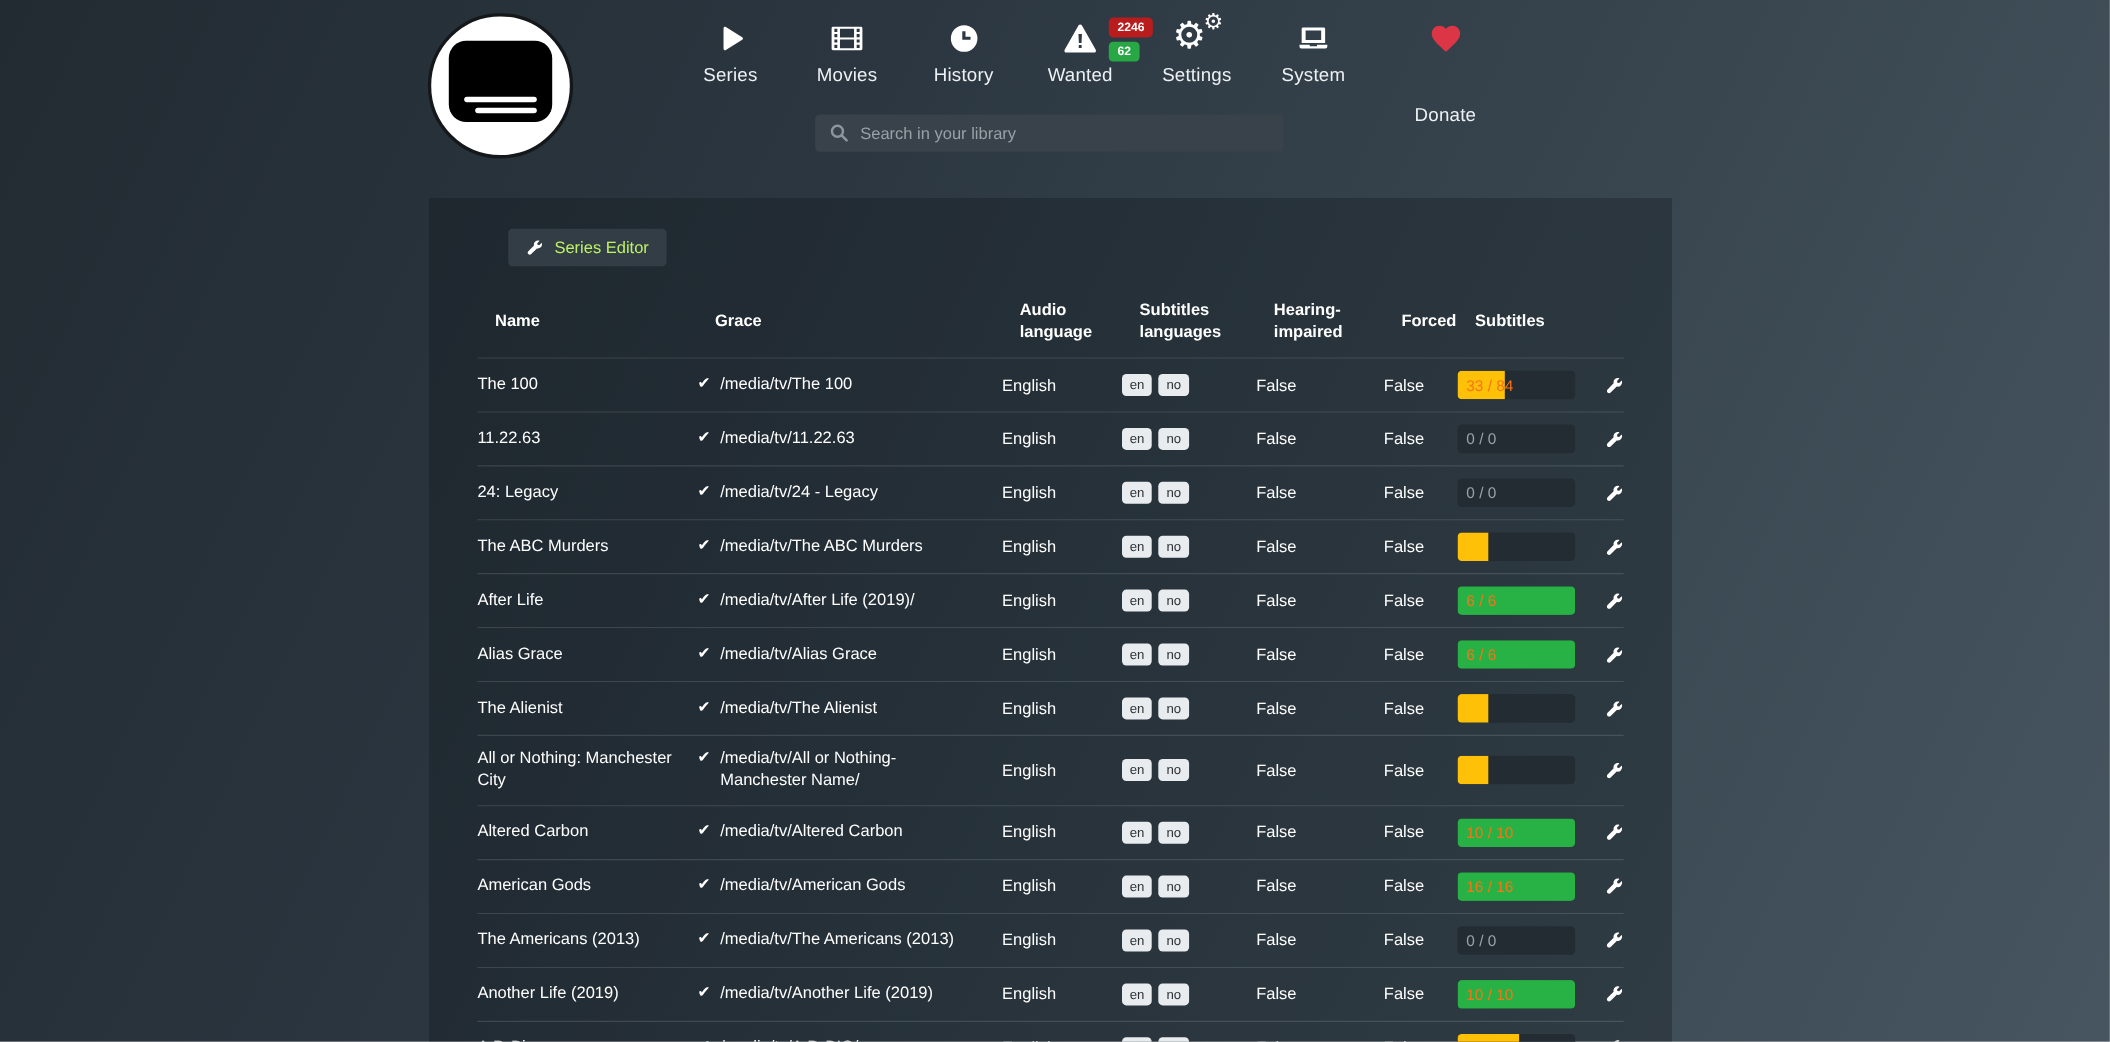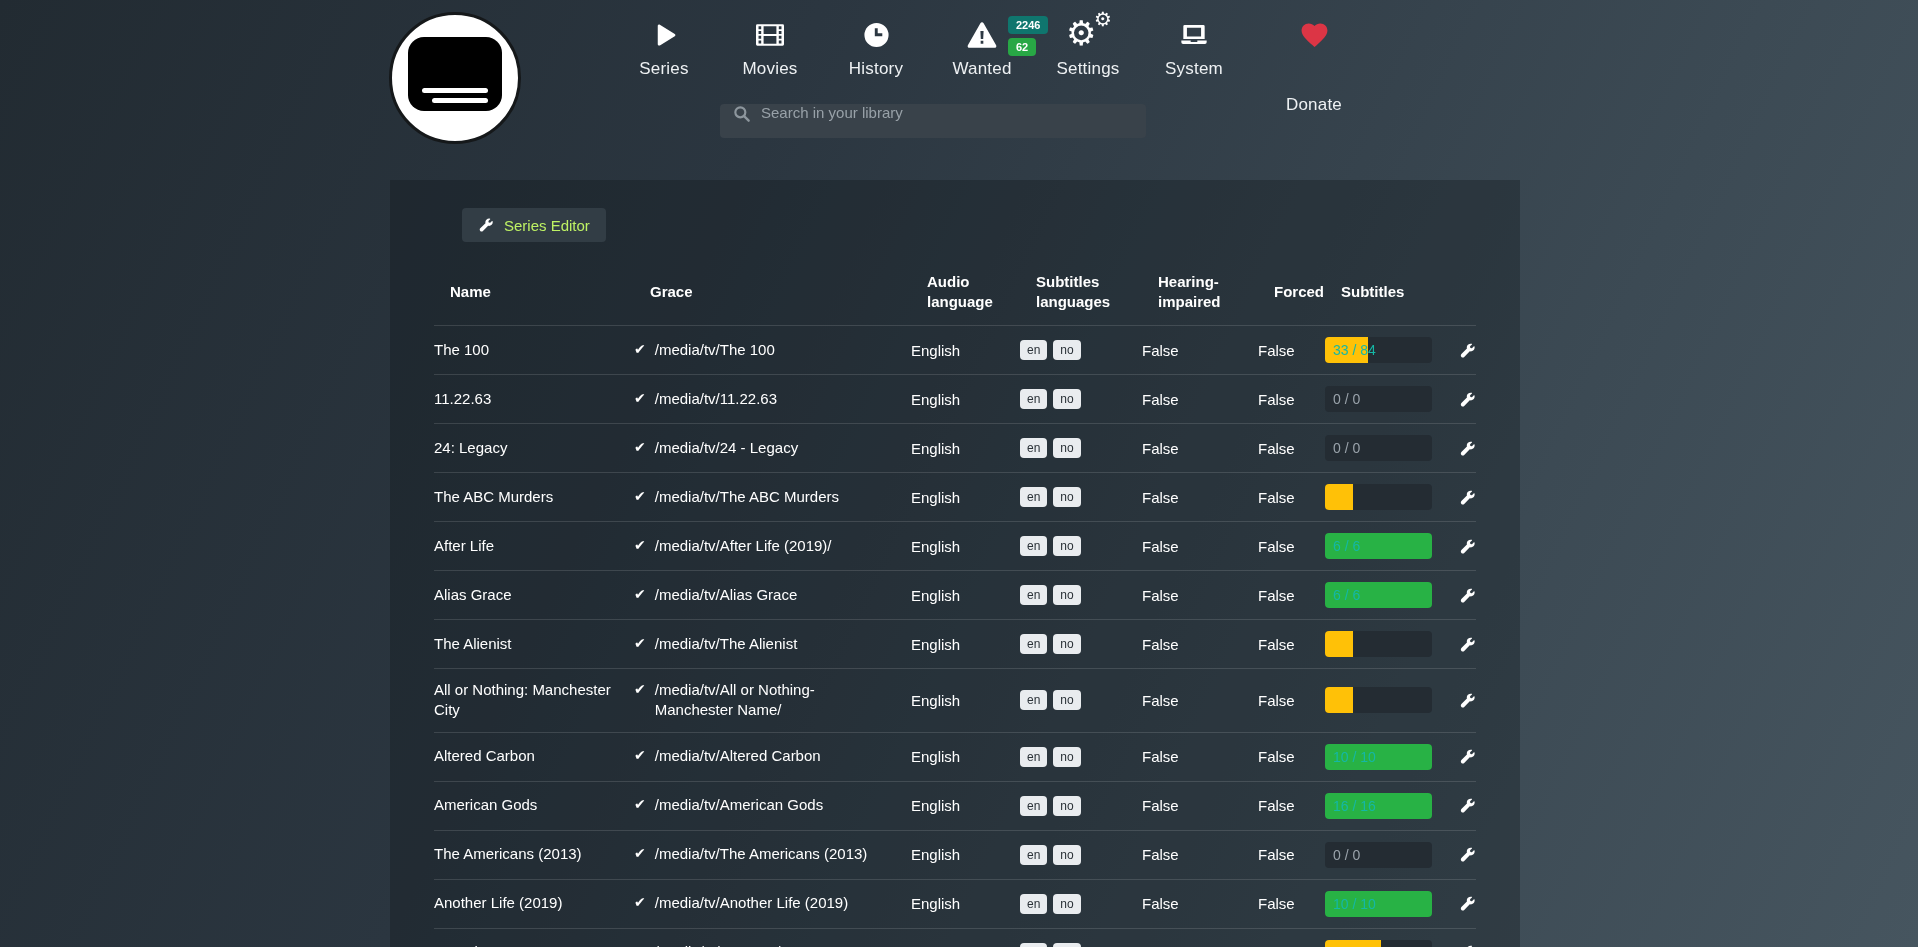--- a/index.html
+++ b/index.html
@@ -25,29 +25,29 @@
   .nav-item { position:relative; width:106px; display:flex; flex-direction:column;
               align-items:center; cursor:pointer; }
   .nav-item.donate { margin-left:14px;gap:36px; }
   .nav-icon { height:42px; display:flex; align-items:center; justify-content:center; }
   .nav-icon svg { fill:#fff; }
   .nav-label { font-size:17px; color:#eef1f3; margin-top:3px; letter-spacing:.2px; }
   .nav-badges { position:absolute; left:50%; margin-left:26px; top:2px;
                 display:flex; flex-direction:column; gap:4px; align-items:flex-start; }
   .nav-badge { font-size:11px; font-weight:bold; color:#fff; padding:3px 8px;
                border-radius:4px; line-height:1.1; }
-  .nav-badge.warning { background:#0f766e; }
+  .nav-badge.warning { background:#b91c1c; }
   .nav-badge.success { background:#28a745; }
   .gears { position:relative; width:44px; height:40px; font-family:"DejaVu Sans",sans-serif; color:#fff; }
   .gear-big { position:absolute; left:0; top:-2px; font-size:34px; line-height:40px; }
   .gear-small { position:absolute; right:-2px; top:-6px; font-size:20px; line-height:20px; }
 
   
-  .search { position:absolute; left:720px; top:104px; width:426px; height:34px;
-            background:#39424a; border-radius:4px; display:flex; align-items:flex-start;
+  .search { position:absolute; left:741px; top:104px; width:426px; height:34px;
+            background:#39424a; border-radius:4px; display:flex; align-items:center;
             padding:0 12px; gap:9px; }
   .search input { flex:1; background:transparent; border:none; outline:none;
                   color:#dfe3e6; font-size:15px; font-family:inherit; }
   .search input::placeholder { color:#98a1a8; }
 
   
   .panel { position:absolute; left:390px; top:180px; width:1130px; height:767px;
            background:rgba(12,19,24,.30); }
   .editor-btn { display:inline-flex; align-items:center; gap:10px; margin:28px 0 0 72px;
                 height:34px; padding:0 16px; background:#323d45; border:none;
@@ -69,21 +69,21 @@
   .cell.langs { display:flex; gap:6px;align-items:flex-end; }
   .lang-badge { background:#e9ecef; color:#2b3238; font-size:12px; line-height:1;
                 padding:4px 7px; border-radius:4px; }
   .cell.subs .bar { position:relative; width:107px; height:26px; border-radius:4px;
                     background:#242c33; overflow:hidden; }
   .bar .fill { position:absolute; left:0; top:0; height:100%; }
   .bar.warning .fill { background:#ffc107; }
   .bar.success .fill { background:#28b245; }
   .bar.empty { background:#4a545c; }
   .bar-label { position:absolute; left:8px; top:0; line-height:26px; font-size:14px;
-               color:#14b8a6; white-space:nowrap; }
+               color:#f97316; white-space:nowrap; }
   .bar.empty .bar-label { color:#9aa3ab; }
   .cell.actions { display:flex; justify-content:flex-end; }
   .wrench { cursor:pointer; display:inline-flex; }
   .wrench svg { fill:#fff; }
 </style>
 </head>
 <body>
 
 <div class="page">
 

